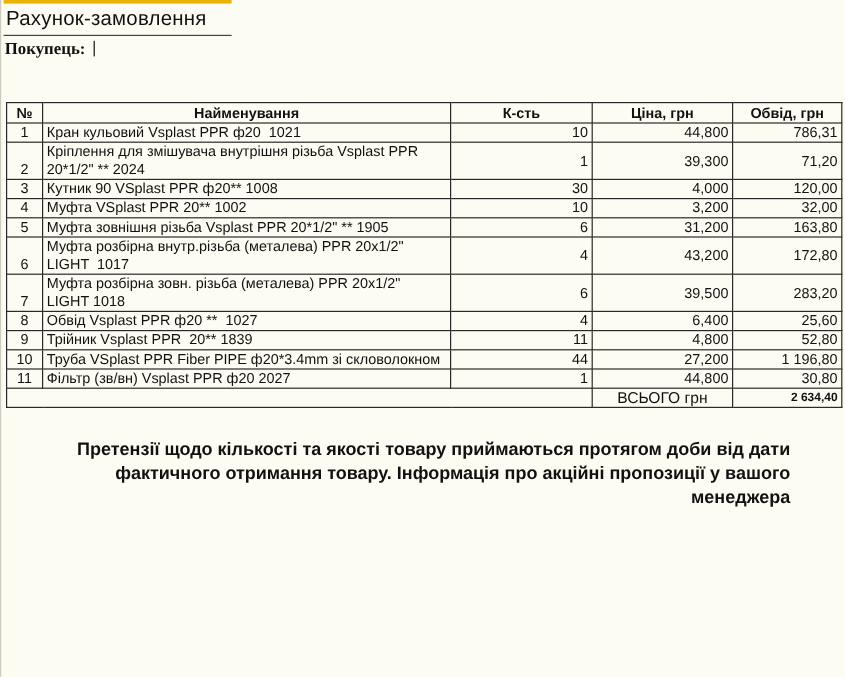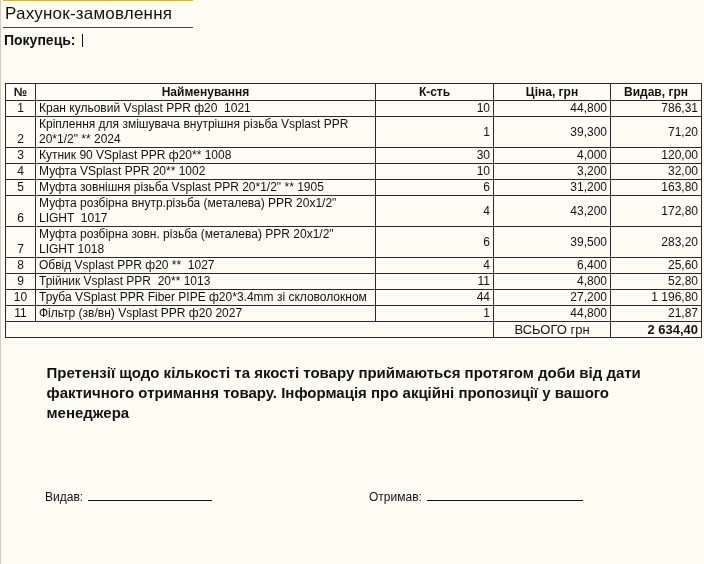--- a/index.html
+++ b/index.html
@@ -10,31 +10,32 @@
     color:#111;
     position:relative;
     overflow:hidden;
     box-sizing:border-box;
     border-left:1px solid #cfccbf;
   }
   .title-block {
     display:inline-block;
     margin-left:2px;
     width:188px;
-    border-top:1px solid #eab308;
+    border-top:3px solid #eab308;
     border-bottom:1px solid #444;
     font-size:17px;
     padding:3px 0 3px 2px;
     letter-spacing:0.2px;
   }
   .buyer-line {
     margin:4px 0 0 3px;
     font-weight:bold;
     font-size:14px;
     height:18px;
+    font-family:Liberation Serif, serif;
   }
   .caret {
     display:inline-block;
     width:1px; height:13px;
     background:#111;
     margin-left:3px;
     vertical-align:-2px;
   }
   table.invoice {
     border-collapse:collapse;
@@ -56,26 +57,26 @@
   }
   table.invoice td { height:15px; line-height:15px; }
   .td-num  { text-align:center; vertical-align:bottom; }
   .td-name { text-align:left; vertical-align:middle; white-space:pre-wrap; padding-left:4px;margin-top:28px; }
   .td-qty, .td-price, .td-sum { text-align:right; vertical-align:middle; }
   .total-empty { border-right:none; }
   .total-label {
     font-weight:normal; text-align:center; font-size:13px;
   }
   .total-value {
-    font-weight:bold; text-align:right; font-size:13px;
+    font-weight:bold; text-align:right; font-size:10px;
   }
   .note {
     width:612px;
     margin:25px auto 0;
-    text-align:left;
+    text-align:right;
     font-weight:bold;
     font-size:15px;
     line-height:20px;
   }
   .sig-row { position:absolute; top:488px; left:0; width:704px; height:20px; font-size:12px; }
   .sig-issued  { position:absolute; left:44px;  top:0; white-space:nowrap; }
   .sig-received{ position:absolute; left:368px; top:0; white-space:nowrap; }
   .sig-line { display:inline-block; border-bottom:1px solid #111; height:12px; margin-left:5px; }
   .sig-line.issued   { width:124px; }
   .sig-line.received { width:156px; }
@@ -99,21 +100,21 @@
       <col style="width:118px">
     <col style="width:117px">
       <col style="width:91px">
   </colgroup>
   <thead>
     <tr>
       <th>№</th>
       <th>Найменування</th>
       <th>К-сть</th>
       <th>Ціна, грн</th>
-      <th>Видав, грн</th>
+      <th>Обвід, грн</th>
     </tr>
   </thead>
   <tbody id="rows-body">
       <tr>
         <td class="td-num">1</td>
         <td class="td-name">Кран кульовий Vsplast PPR ф20  1021</td>
         <td class="td-qty">10</td>
         <td class="td-price">44,800</td>
         <td class="td-sum">786,31</td>
       </tr>
@@ -161,54 +162,48 @@
       </tr>
       <tr>
         <td class="td-num">8</td>
         <td class="td-name">Обвід Vsplast PPR ф20 **  1027</td>
         <td class="td-qty">4</td>
         <td class="td-price">6,400</td>
         <td class="td-sum">25,60</td>
       </tr>
       <tr>
         <td class="td-num">9</td>
-        <td class="td-name">Трійник Vsplast PPR  20** 1013</td>
+        <td class="td-name">Трійник Vsplast PPR  20** 1839</td>
         <td class="td-qty">11</td>
         <td class="td-price">4,800</td>
         <td class="td-sum">52,80</td>
       </tr>
       <tr>
         <td class="td-num">10</td>
         <td class="td-name">Труба VSplast PPR Fiber PIPE ф20*3.4mm зі скловолокном</td>
         <td class="td-qty">44</td>
         <td class="td-price">27,200</td>
         <td class="td-sum">1 196,80</td>
       </tr>
       <tr>
         <td class="td-num">11</td>
         <td class="td-name">Фільтр (зв/вн) Vsplast PPR ф20 2027</td>
         <td class="td-qty">1</td>
         <td class="td-price">44,800</td>
-        <td class="td-sum">21,87</td>
+        <td class="td-sum">30,80</td>
       </tr>
     </tbody>
   <tfoot>
     <tr>
       <td colspan="3" class="total-empty"></td>
       <td class="total-label">ВСЬОГО грн</td>
       <td class="total-value">2 634,40</td>
     </tr>
   </tfoot>
 </table>
 
 <p class="note">Претензії щодо кількості та якості товару приймаються протягом доби від дати фактичного отримання товару. Інформація про акційні пропозиції у вашого менеджера</p>
 
 <div class="sig-row">
-  <div class="sig-issued">
-    <span>Видав:</span><span class="sig-line issued"></span>
-  </div>
-  <div class="sig-received">
-    <span>Отримав:</span><span class="sig-line received"></span>
-  </div>
 </div>
 
 
 
 
 </body></html>

